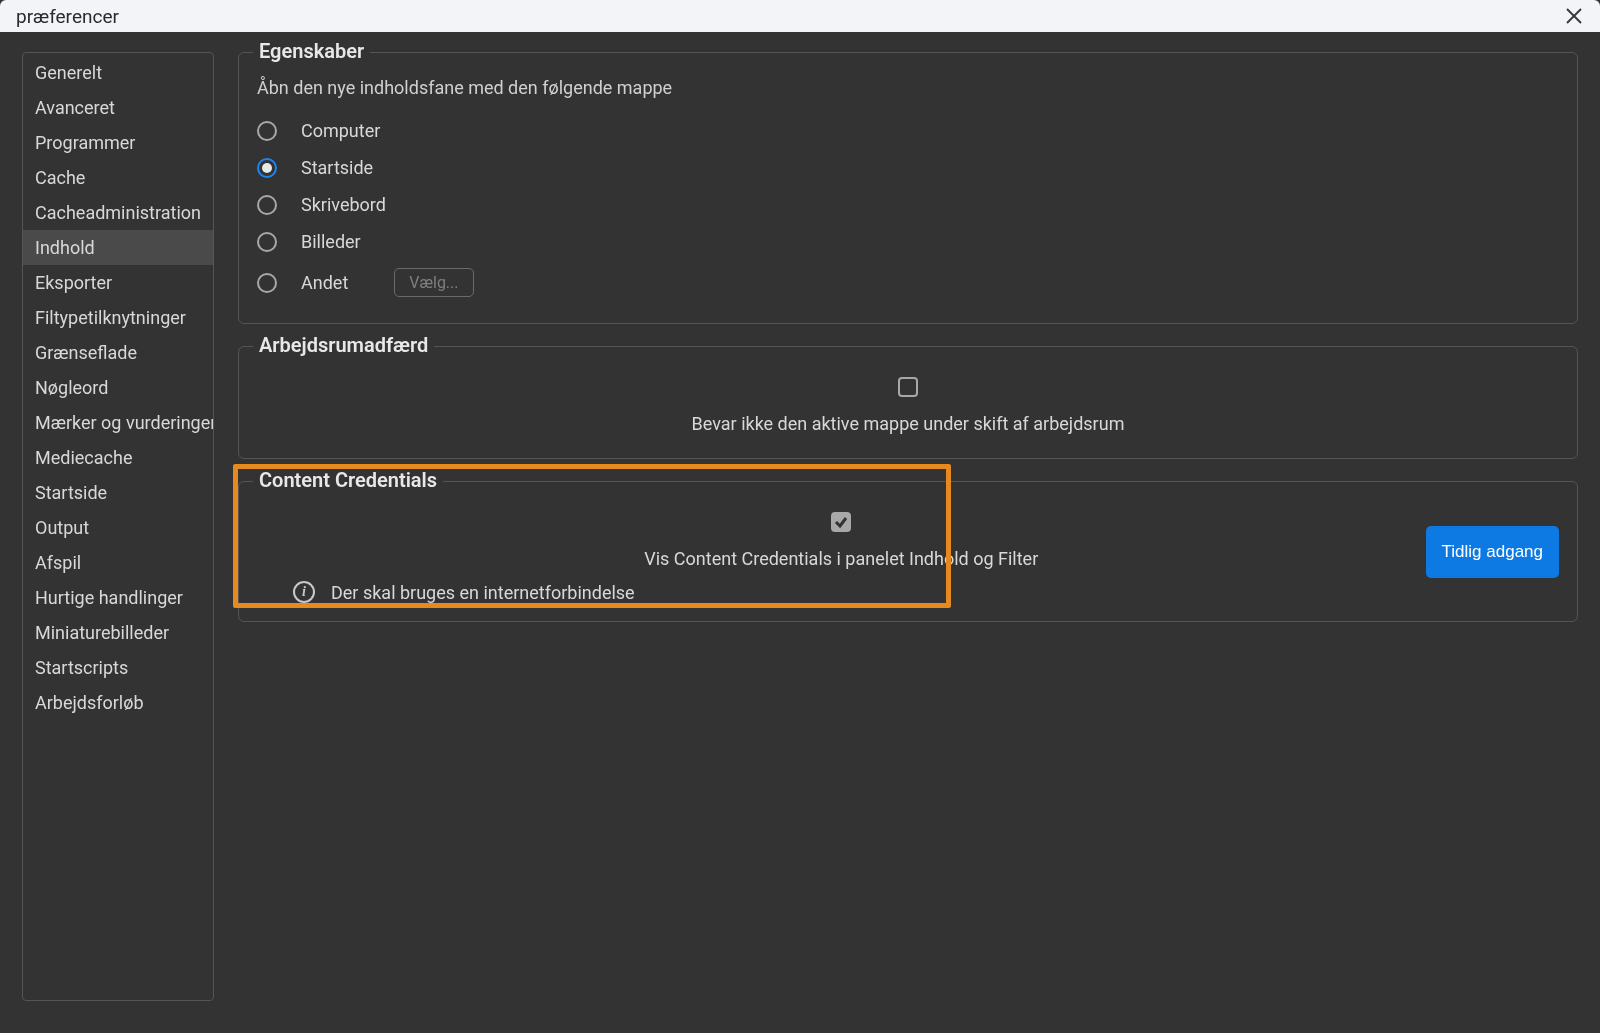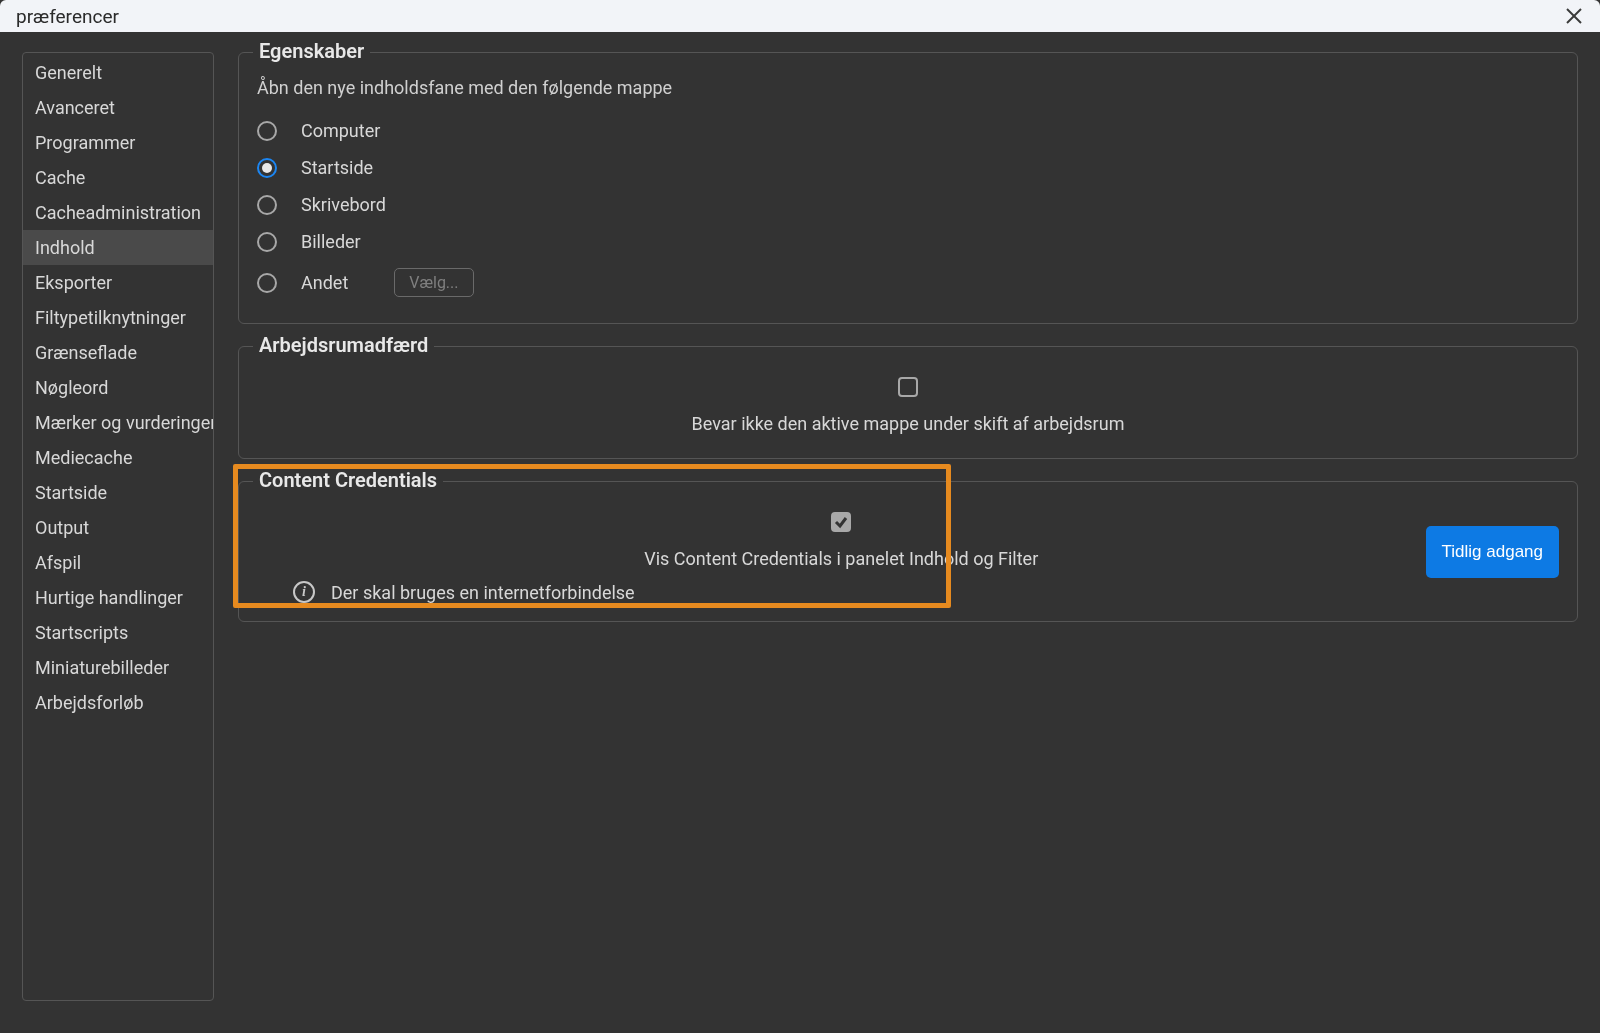--- a/index.html
+++ b/index.html
@@ -211,22 +211,22 @@
       <div class="item">Eksporter</div>
       <div class="item">Filtypetilknytninger</div>
       <div class="item">Grænseflade</div>
       <div class="item">Nøgleord</div>
       <div class="item">Mærker og vurderinger</div>
       <div class="item">Mediecache</div>
       <div class="item">Startside</div>
       <div class="item">Output</div>
       <div class="item">Afspil</div>
       <div class="item">Hurtige handlinger</div>
+      <div class="item">Miniaturebilleder</div>
       <div class="item">Startscripts</div>
-      <div class="item">Miniaturebilleder</div>
       <div class="item">Arbejdsforløb</div>
     </div>
 
   <div class="main">
 
     <div class="group">
       <div class="group-legend">Egenskaber</div>
       <div class="subtext">Åbn den nye indholdsfane med den følgende mappe</div>
       <div id="radios">
           <div class="radio-row">

